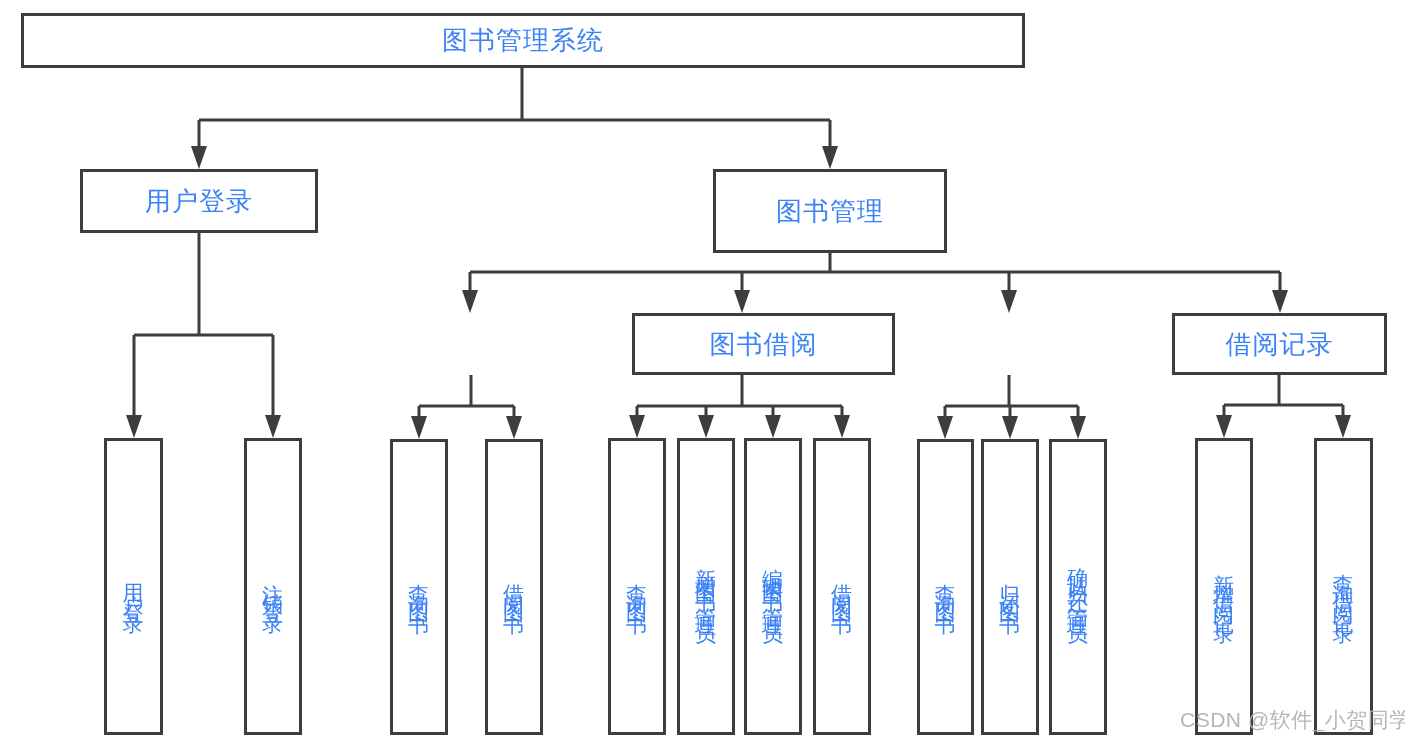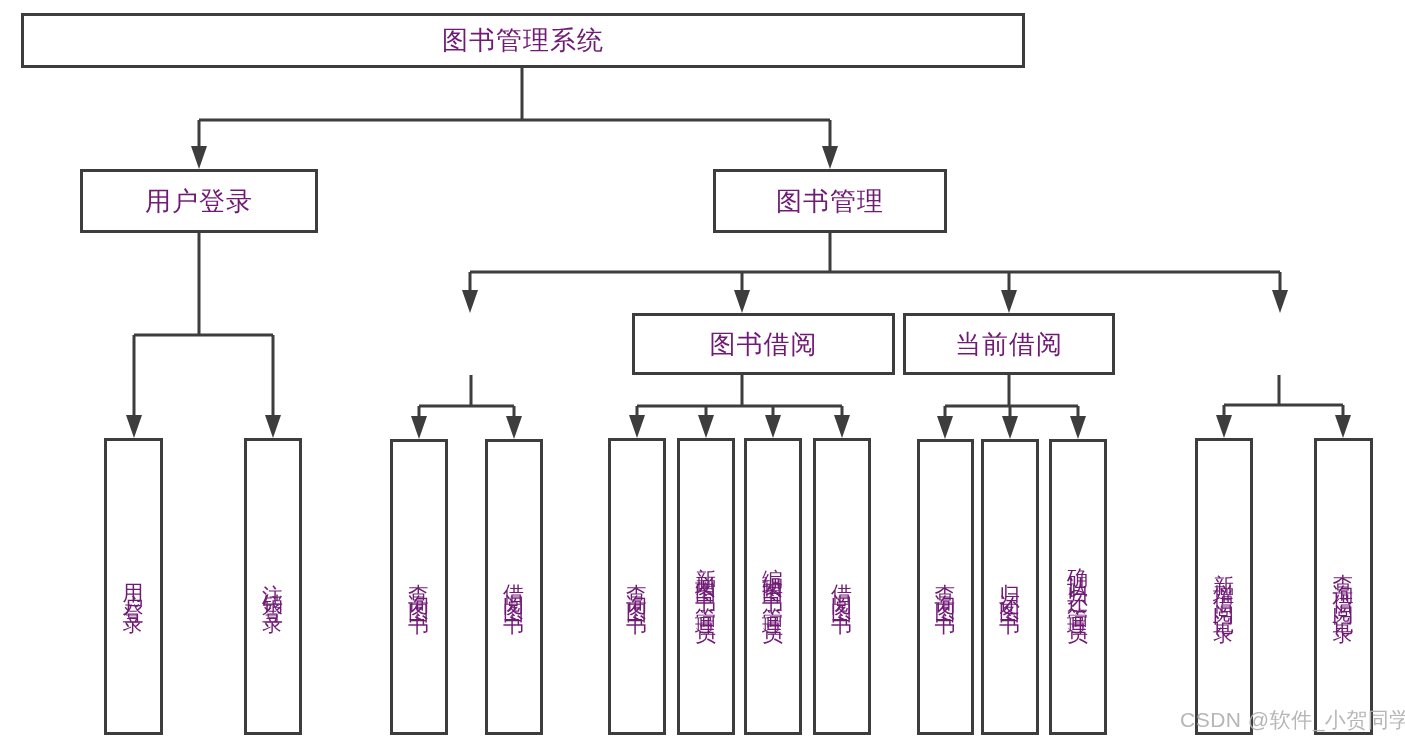--- a/index.html
+++ b/index.html
@@ -25,21 +25,21 @@
     display: flex;
     align-items: center;
     justify-content: center;
     z-index: 2;
     color: #3a3a3a;
   }
   .node .lbl {
     font-size: 26px;
     letter-spacing: 1px;
     white-space: nowrap;
-    color: #701a75;
+    color: #3b82f6;
   }
   .node.v .lbl {
     writing-mode: vertical-rl;
     text-orientation: mixed;
     font-size: 21px;
     letter-spacing: 10px;
     line-height: 1;
     white-space: nowrap;
   }
   .node.v.long .lbl { letter-spacing: 8px; }
@@ -91,29 +91,29 @@
     </g>
   </svg>
 
   <div class="node" style="left:21px; top:13px; width:1004px; height:55px;">
     <span class="lbl">图书管理系统</span>
   </div>
 
   <div class="node" style="left:80px; top:169px; width:238px; height:64px;">
     <span class="lbl">用户登录</span>
   </div>
-  <div class="node" style="left:713px; top:169px; width:234px; height:64px;">
+  <div class="node" style="left:713px; top:169px; width:234px; height:84px;">
     <span class="lbl">图书管理</span>
   </div>
 
   <div class="node" style="left:632px; top:313px; width:263px; height:62px;">
     <span class="lbl">图书借阅</span>
   </div>
-  <div class="node" style="left:903px; top:313px; width:212px; height:62px;">
-    <span class="lbl">当前借阅</span>
+  <div class="node" style="left:1172px; top:313px; width:215px; height:62px;">
+    <span class="lbl">借阅记录</span>
   </div>
 
   <div class="node v" style="left:104px; top:438px; width:59px; height:297px;">
     <span class="lbl">用户登录</span>
   </div>
   <div class="node v" style="left:244px; top:438px; width:58px; height:297px;">
     <span class="lbl">注销登录</span>
   </div>
 
   <div class="node v" style="left:390px; top:439px; width:58px; height:296px;">

